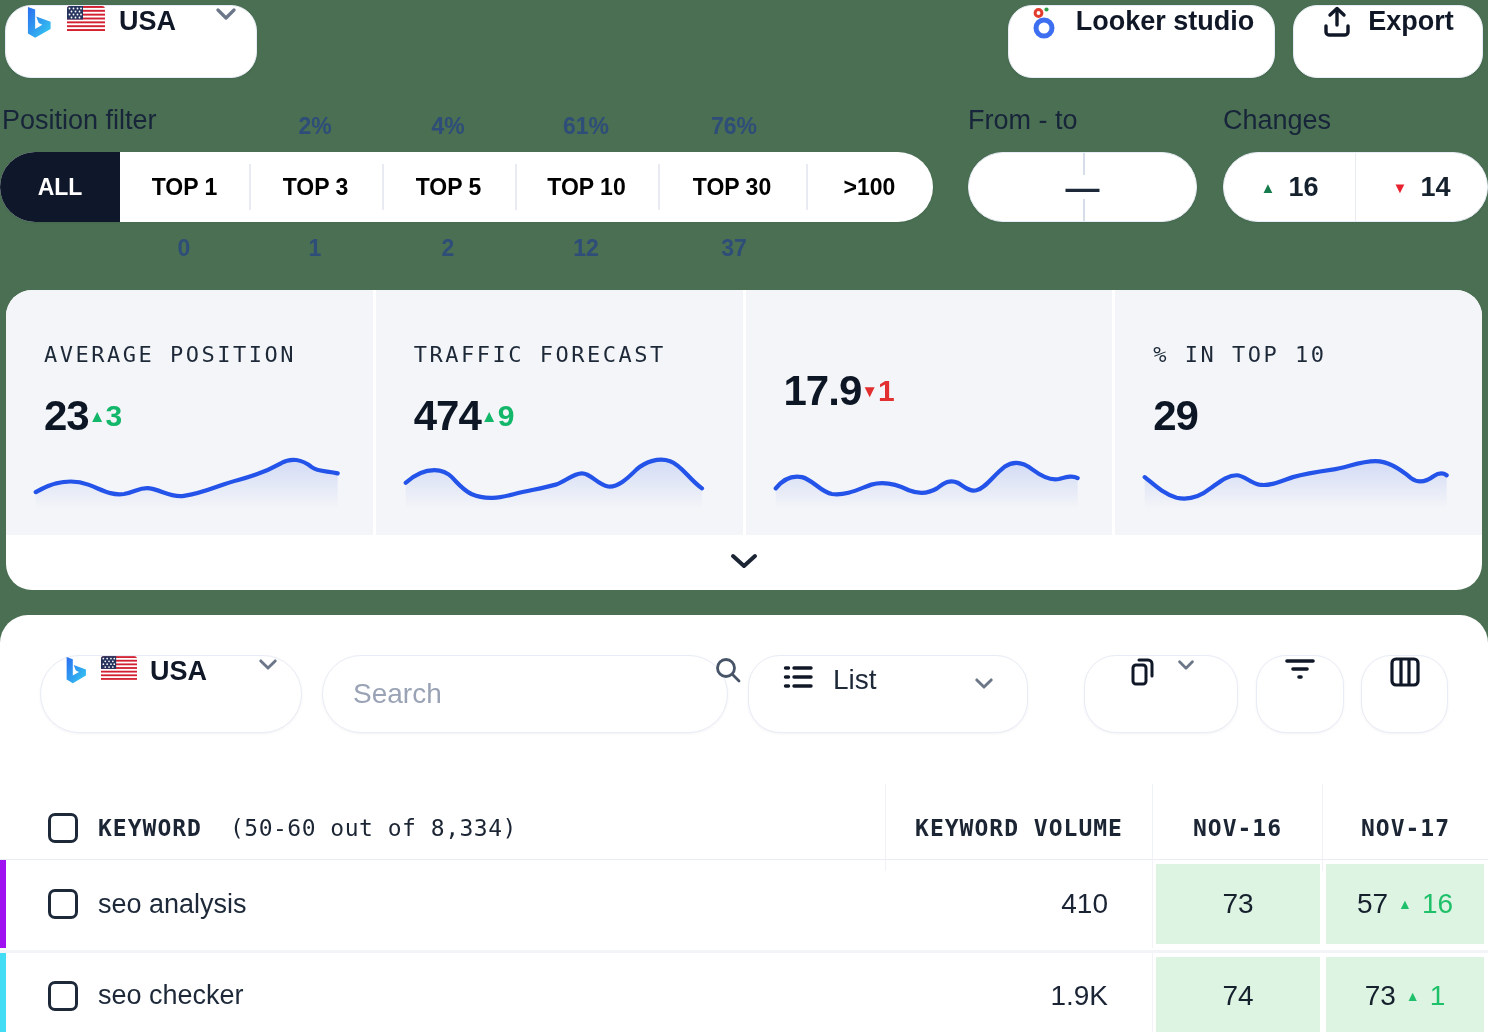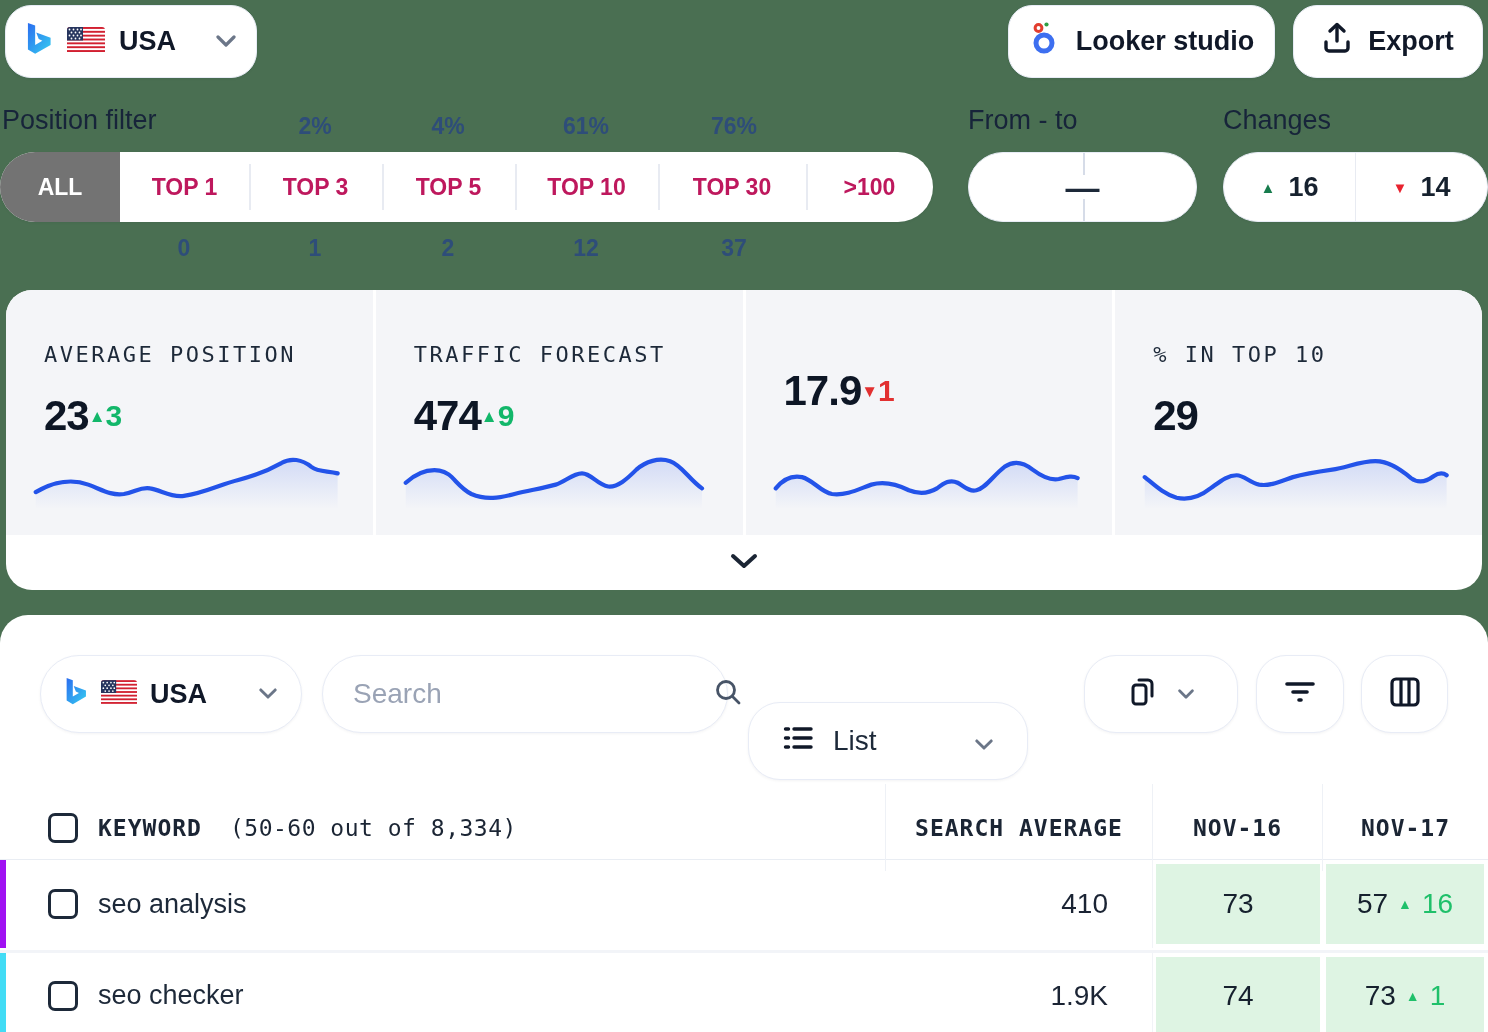--- a/index.html
+++ b/index.html
@@ -1,42 +1,42 @@
 <!DOCTYPE html>
 <html><head>
 <meta charset="utf-8">
 <style>
   * { margin:0; padding:0; box-sizing:border-box; }
   body { background:#4a6f52; font-family:"Liberation Sans", sans-serif; }
   .screen { position:relative; width:1488px; height:1032px; background:#4a6f52; overflow:hidden; }
 
   
-  .wbox { background:#fff; border:1.5px solid #e8ecf6; box-shadow:0 1px 3px rgba(16,24,40,.05); display:flex; align-items:center; position:absolute; }
+  .wbox { background:#fff; border:1.5px solid #e8ecf6; box-shadow:0 1px 3px rgba(16,24,40,.05); display:flex; position:absolute; }
 
   
   .country-pill { left:5px; top:5px; width:252px; height:73px; border-radius:26px; padding:0 20px; gap:14px; }
   .country-pill .lbl, .toolbar-usa .lbl { font-size:27px; font-weight:600; color:#101828; }
   .flag { border-radius:3px; overflow:hidden; flex:0 0 auto; }
   .looker-btn { left:1008px; top:5px; width:267px; height:73px; border-radius:24px; justify-content:center; gap:17px; font-size:27px; font-weight:600; color:#101828; cursor:pointer; }
   .export-btn { left:1293px; top:5px; width:190px; height:73px; border-radius:24px; justify-content:center; gap:16px; font-size:27px; font-weight:600; color:#101828; cursor:pointer; }
 
   
   .glabel { position:absolute; font-size:27px; font-weight:500; color:#17243a; }
   .pf-label { left:2px; top:105px; }
   .fromto-label { left:968px; top:105px; }
   .changes-label { left:1223px; top:105px; }
   .pct, .cnt { position:absolute; transform:translateX(-50%); font-size:23px; font-weight:700; color:#2e4d79; }
   .pct { top:113px; }
   .cnt { top:235px; }
 
   
   .tabbar { left:0; top:152px; width:933px; height:70px; border-radius:35px; border:none; padding:0; }
-  .tab { height:100%; display:flex; align-items:center; justify-content:center; font-size:23px; font-weight:700; color:#be185d; position:relative; cursor:pointer; }
+  .tab { height:100%; display:flex; align-items:center; justify-content:center; font-size:23px; font-weight:700; color:#000000; position:relative; cursor:pointer; }
   .tab.divided::before { content:""; position:absolute; left:0; top:12px; bottom:12px; width:1.5px; background:#e8ebf2; }
-  .tab.active { background:#737373; color:#fff; border-radius:35px 0 0 35px; }
+  .tab.active { background:#0f172a; color:#fff; border-radius:35px 0 0 35px; }
 
   
   .fromto-input { left:968px; top:152px; width:229px; height:70px; border-radius:35px; justify-content:center; cursor:pointer; }
   .fromto-core { position:relative; width:100%; height:100%; display:flex; align-items:center; justify-content:center; }
   .fromto-core::before, .fromto-core::after { content:""; position:absolute; left:50%; width:2.5px; background:#d6dce8; }
   .fromto-core::before { top:0; height:22px; }
   .fromto-core::after { bottom:0; height:22px; }
   .fromto-dash { font-size:34px; font-weight:600; color:#1d2939; line-height:1; }
 
   
@@ -60,21 +60,21 @@
   .dtri { font-size:17px; line-height:1; }
   .spark { position:absolute; left:26px; right:26px; bottom:26px; height:60px; }
   .expand-row { height:55px; display:flex; align-items:center; justify-content:center; cursor:pointer; }
 
   
   .table-panel { position:absolute; left:0; top:615px; width:1488px; height:417px; background:#fff; border-radius:28px 28px 0 0; }
   .toolbar-usa { left:40px; top:40px; width:262px; height:78px; border-radius:39px; padding:0 24px; gap:13px; cursor:pointer; }
   .search-box { left:322px; top:40px; width:406px; height:78px; border-radius:39px; padding:0 30px; }
   .search-box input { flex:1; border:none; outline:none; font-size:28px; color:#101828; font-family:"Liberation Sans", sans-serif; background:transparent; }
   .search-box input::placeholder { color:#9aa3b5; }
-  .list-select { left:748px; top:40px; width:280px; height:78px; border-radius:32px; padding:0 34px; gap:20px; font-size:28px; color:#1d2939; cursor:pointer;margin-top:47px; }
+  .list-select { left:748px; top:40px; width:280px; height:78px; border-radius:32px; padding:8px 34px; gap:20px; font-size:28px; color:#1d2939; cursor:pointer; }
   .copy-btn { left:1084px; top:40px; width:154px; height:78px; border-radius:32px; justify-content:center; gap:20px; cursor:pointer; }
   .filter-btn { left:1256px; top:40px; width:88px; height:78px; border-radius:30px; justify-content:center; cursor:pointer; }
   .columns-btn { left:1361px; top:40px; width:87px; height:78px; border-radius:30px; justify-content:center; cursor:pointer; }
   .ml-auto { margin-left:auto; }
 
   .thead { position:absolute; left:0; top:157px; width:1488px; height:88px; border-bottom:1.5px solid #e9edf3; }
   .tcell { position:absolute; top:12px; height:100%; display:flex; align-items:center; justify-content:center; }
   .c-keyword { left:0; width:886px; justify-content:flex-start; padding-left:48px; gap:20px; border-right:1.5px solid #eef1f6; }
   .c-volume { left:886px; width:267px; border-right:1.5px solid #eef1f6; }
   .c-date1 { left:1153px; width:170px; border-right:1.5px solid #eef1f6; }
@@ -420,21 +420,21 @@
         </svg>
       </span>
     </div>
 
     <div class="thead">
       <div class="tcell c-keyword">
         <span class="checkbox"></span>
         <span class="th-txt">KEYWORD</span>
         <span class="th-range">(50-60 out of 8,334)</span>
       </div>
-      <div class="tcell c-volume th-txt">SEARCH AVERAGE</div>
+      <div class="tcell c-volume th-txt">KEYWORD VOLUME</div>
       <div class="tcell c-date1 th-txt">NOV-16</div>
       <div class="tcell c-date2 th-txt">NOV-17</div>
     </div>
 
     <div class="trow r0">
       <span class="rowbar purple"></span>
       <div class="kw-wrap">
         <span class="checkbox"></span>
         <span class="kw-txt">seo analysis</span>
       </div>

